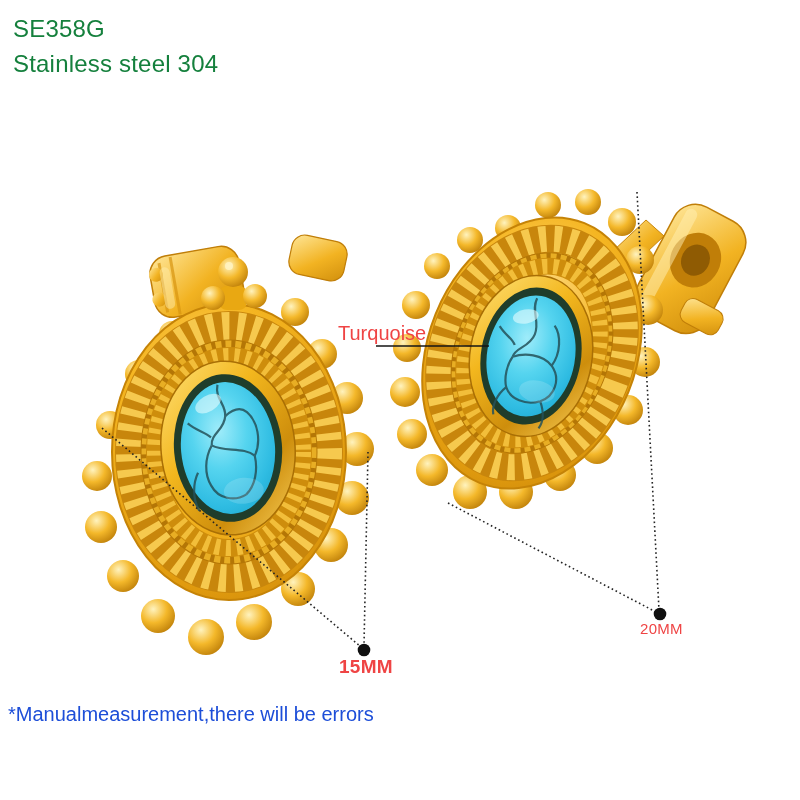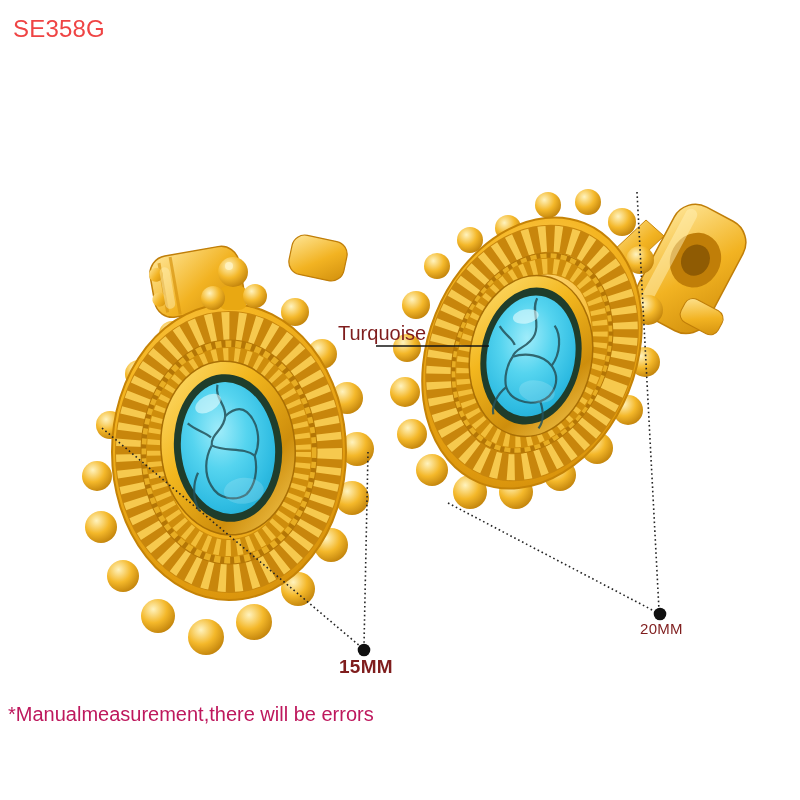--- a/index.html
+++ b/index.html
@@ -3,28 +3,28 @@
 <meta charset="utf-8">
 <style>
   html,body{margin:0;padding:0;}
   body{
     width:800px;height:800px;background:#ffffff;
     font-family:"Liberation Sans", sans-serif;color:#1a1a1a;
     position:relative;overflow:hidden;
   }
   .stage{position:absolute;inset:0;}
   .art{position:absolute;left:0;top:0;}
-  .spec-top{position:absolute;left:13px;top:12px;font-size:24px;line-height:34.5px;letter-spacing:.2px;color:#ef4444;}
-  .lbl{position:absolute;color:#7f1d1d;white-space:nowrap;}
+  .spec-top{position:absolute;left:13px;top:12px;font-size:24px;line-height:34.5px;letter-spacing:.2px;color:#15803d;}
+  .lbl{position:absolute;color:#ef4444;white-space:nowrap;}
   .lbl-stone{left:338px;top:322px;font-size:20px;}
   .lbl-15{left:339px;top:656px;font-size:19px;letter-spacing:.3px;font-weight:bold;}
   .lbl-20{left:640px;top:620px;font-size:15px;letter-spacing:.3px;}
   .spec-bottom{position:absolute;left:13px;top:696px;color:#161616;}
   .spec-bottom .big{font-size:28px;line-height:33px;letter-spacing:.2px;}
-  .spec-bottom .small{font-size:20px;line-height:24px;margin-left:-5px;margin-top:6px;color:#be185d;}
+  .spec-bottom .small{font-size:20px;line-height:24px;margin-left:-5px;margin-top:6px;color:#1d4ed8;}
 </style>
 </head>
 <body>
 
 <div class="stage">
 
   <svg class="art" width="800" height="800" viewBox="0 0 800 800">
     <defs>
       <radialGradient id="gBody" cx="42%" cy="34%" r="78%">
         <stop offset="0%" stop-color="#FFDE8F"></stop>
@@ -192,20 +192,21 @@
       <line x1="102" y1="428" x2="361" y2="647" stroke="#242424" stroke-width="1.6" stroke-dasharray="1.6 2.8"></line>
       <line x1="637" y1="192" x2="659" y2="610" stroke="#242424" stroke-width="1.6" stroke-dasharray="1.6 2.8"></line>
       <line x1="448" y1="503" x2="656" y2="612" stroke="#242424" stroke-width="1.6" stroke-dasharray="1.6 2.8"></line>
       <circle cx="364" cy="650" r="6.3" fill="#101010"></circle>
       <circle cx="660" cy="614" r="6.3" fill="#101010"></circle>
     </g>
   </svg>
 
   <div class="spec-top">
     <div>SE358G</div>
+    <div>Stainless steel 304</div>
   </div>
 
   <div class="lbl lbl-stone">Turquoise</div>
   <div class="lbl lbl-15">15MM</div>
   <div class="lbl lbl-20">20MM</div>
 
   <div class="spec-bottom">
     <div class="small">*Manualmeasurement,there will be errors</div>
   </div>
 

